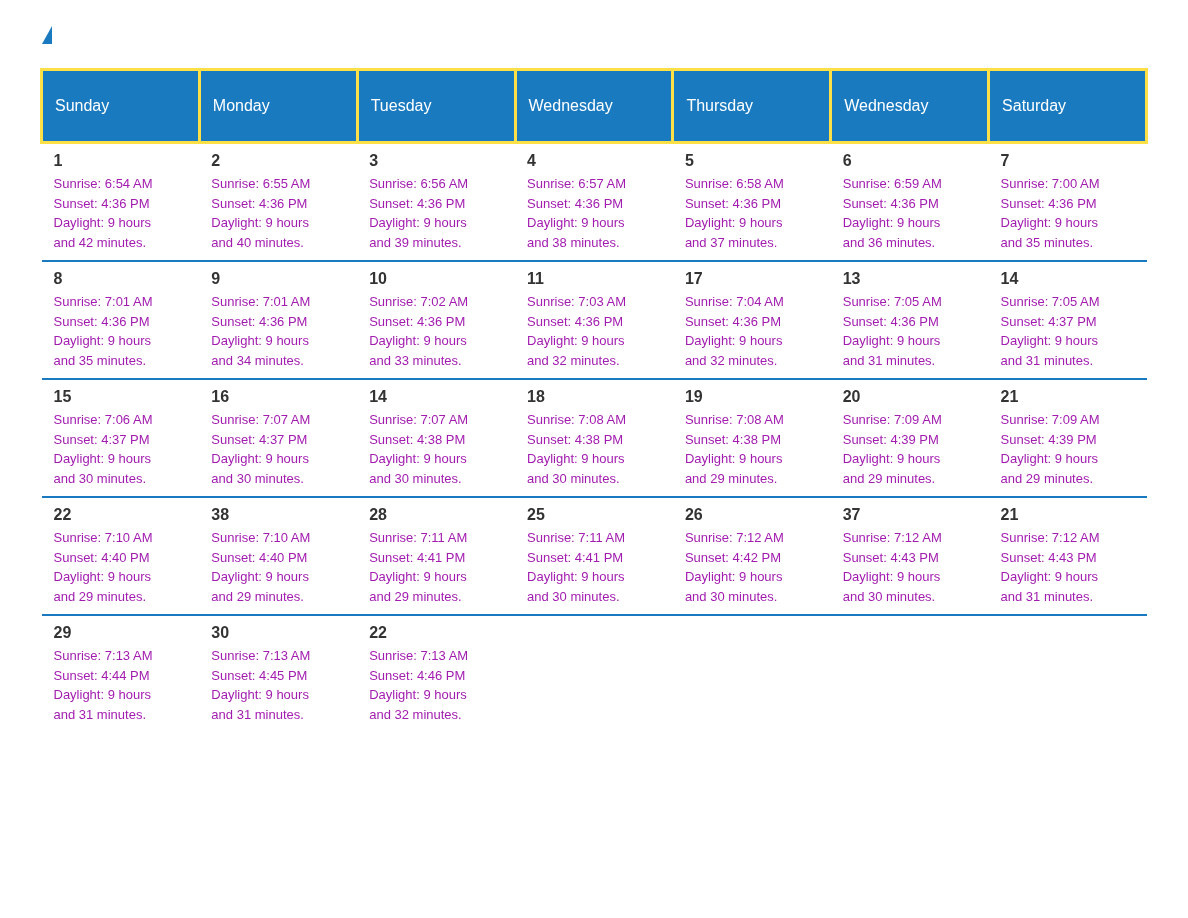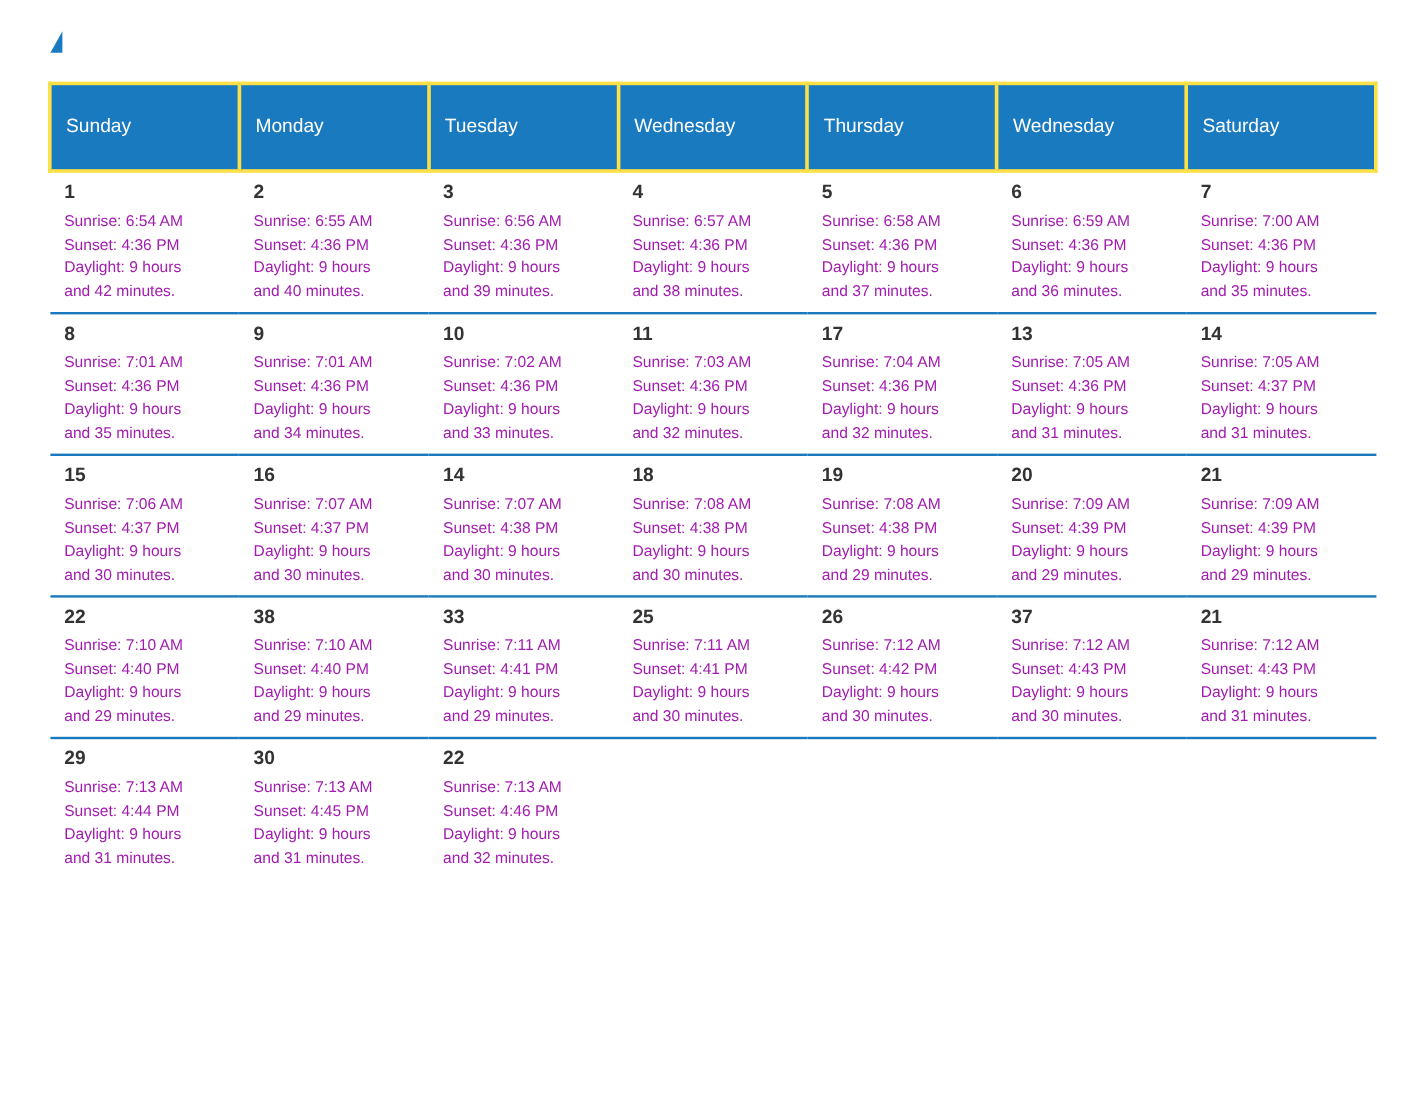--- a/index.html
+++ b/index.html
@@ -329,21 +329,21 @@
       </td>
         <td>
         <span class="day-number">38</span>
         <div class="day-info">
           Sunrise: 7:10 AM<br>
           Sunset: 4:40 PM<br>
           Daylight: 9 hours<br>and 29 minutes.
         </div>
       </td>
         <td>
-        <span class="day-number">33</span>
+        <span class="day-number">28</span>
         <div class="day-info">
           Sunrise: 7:11 AM<br>
           Sunset: 4:41 PM<br>
           Daylight: 9 hours<br>and 29 minutes.
         </div>
       </td>
         <td>
         <span class="day-number">25</span>
         <div class="day-info">
           Sunrise: 7:11 AM<br>

